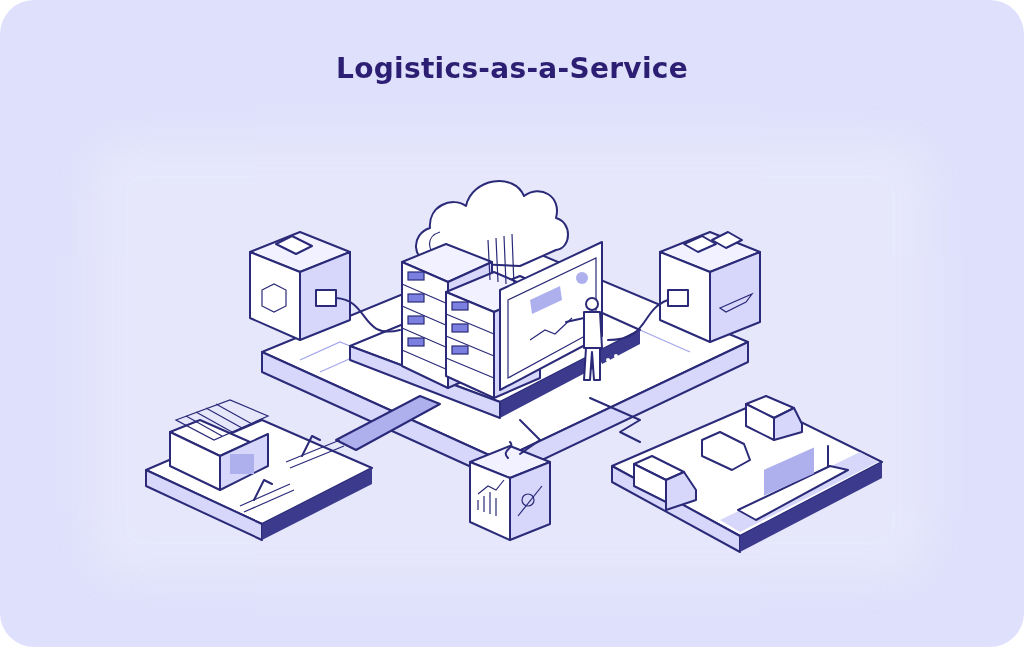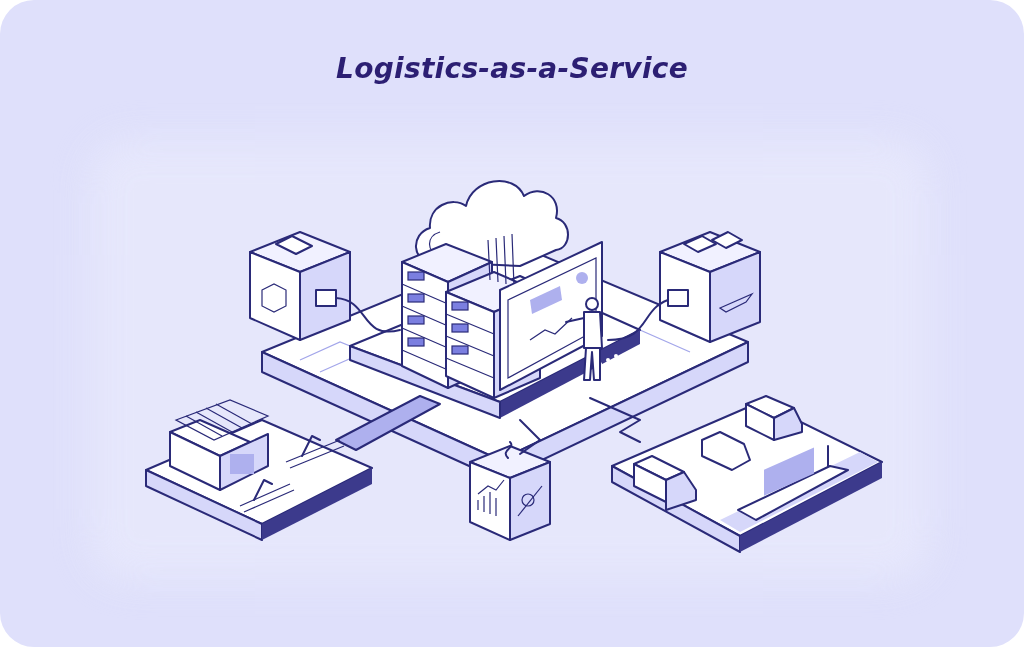--- a/index.html
+++ b/index.html
@@ -1,17 +1,17 @@
 <!DOCTYPE html>
 <html><head>
 <meta charset="utf-8">
 <style>
   html,body{margin:0;padding:0;background:#ffffff;}
   body{width:1024px;height:647px;overflow:hidden;font-family:"DejaVu Sans",sans-serif;}
-  .card{position:absolute;left:0;top:0;width:1024px;height:647px;background:#dfe0fb;border-radius:34px;overflow:hidden;font-style:italic;}
+  .card{position:absolute;left:0;top:0;width:1024px;height:647px;background:#dfe0fb;border-radius:34px;overflow:hidden;}
   .title{position:absolute;left:0;top:52px;width:1024px;text-align:center;font-size:28px;font-weight:bold;color:#2c1f73;letter-spacing:0.3px;}
   .glow{position:absolute;left:90px;top:140px;width:840px;height:440px;background:#e8e9fc;border-radius:40px;filter:blur(18px);opacity:0.8;}
   svg.scene{position:absolute;left:0;top:0;}
 </style>
 </head>
 <body>
 
 <div class="card">
   <div class="glow"></div>
   <div class="title">Logistics-as-a-Service</div>

